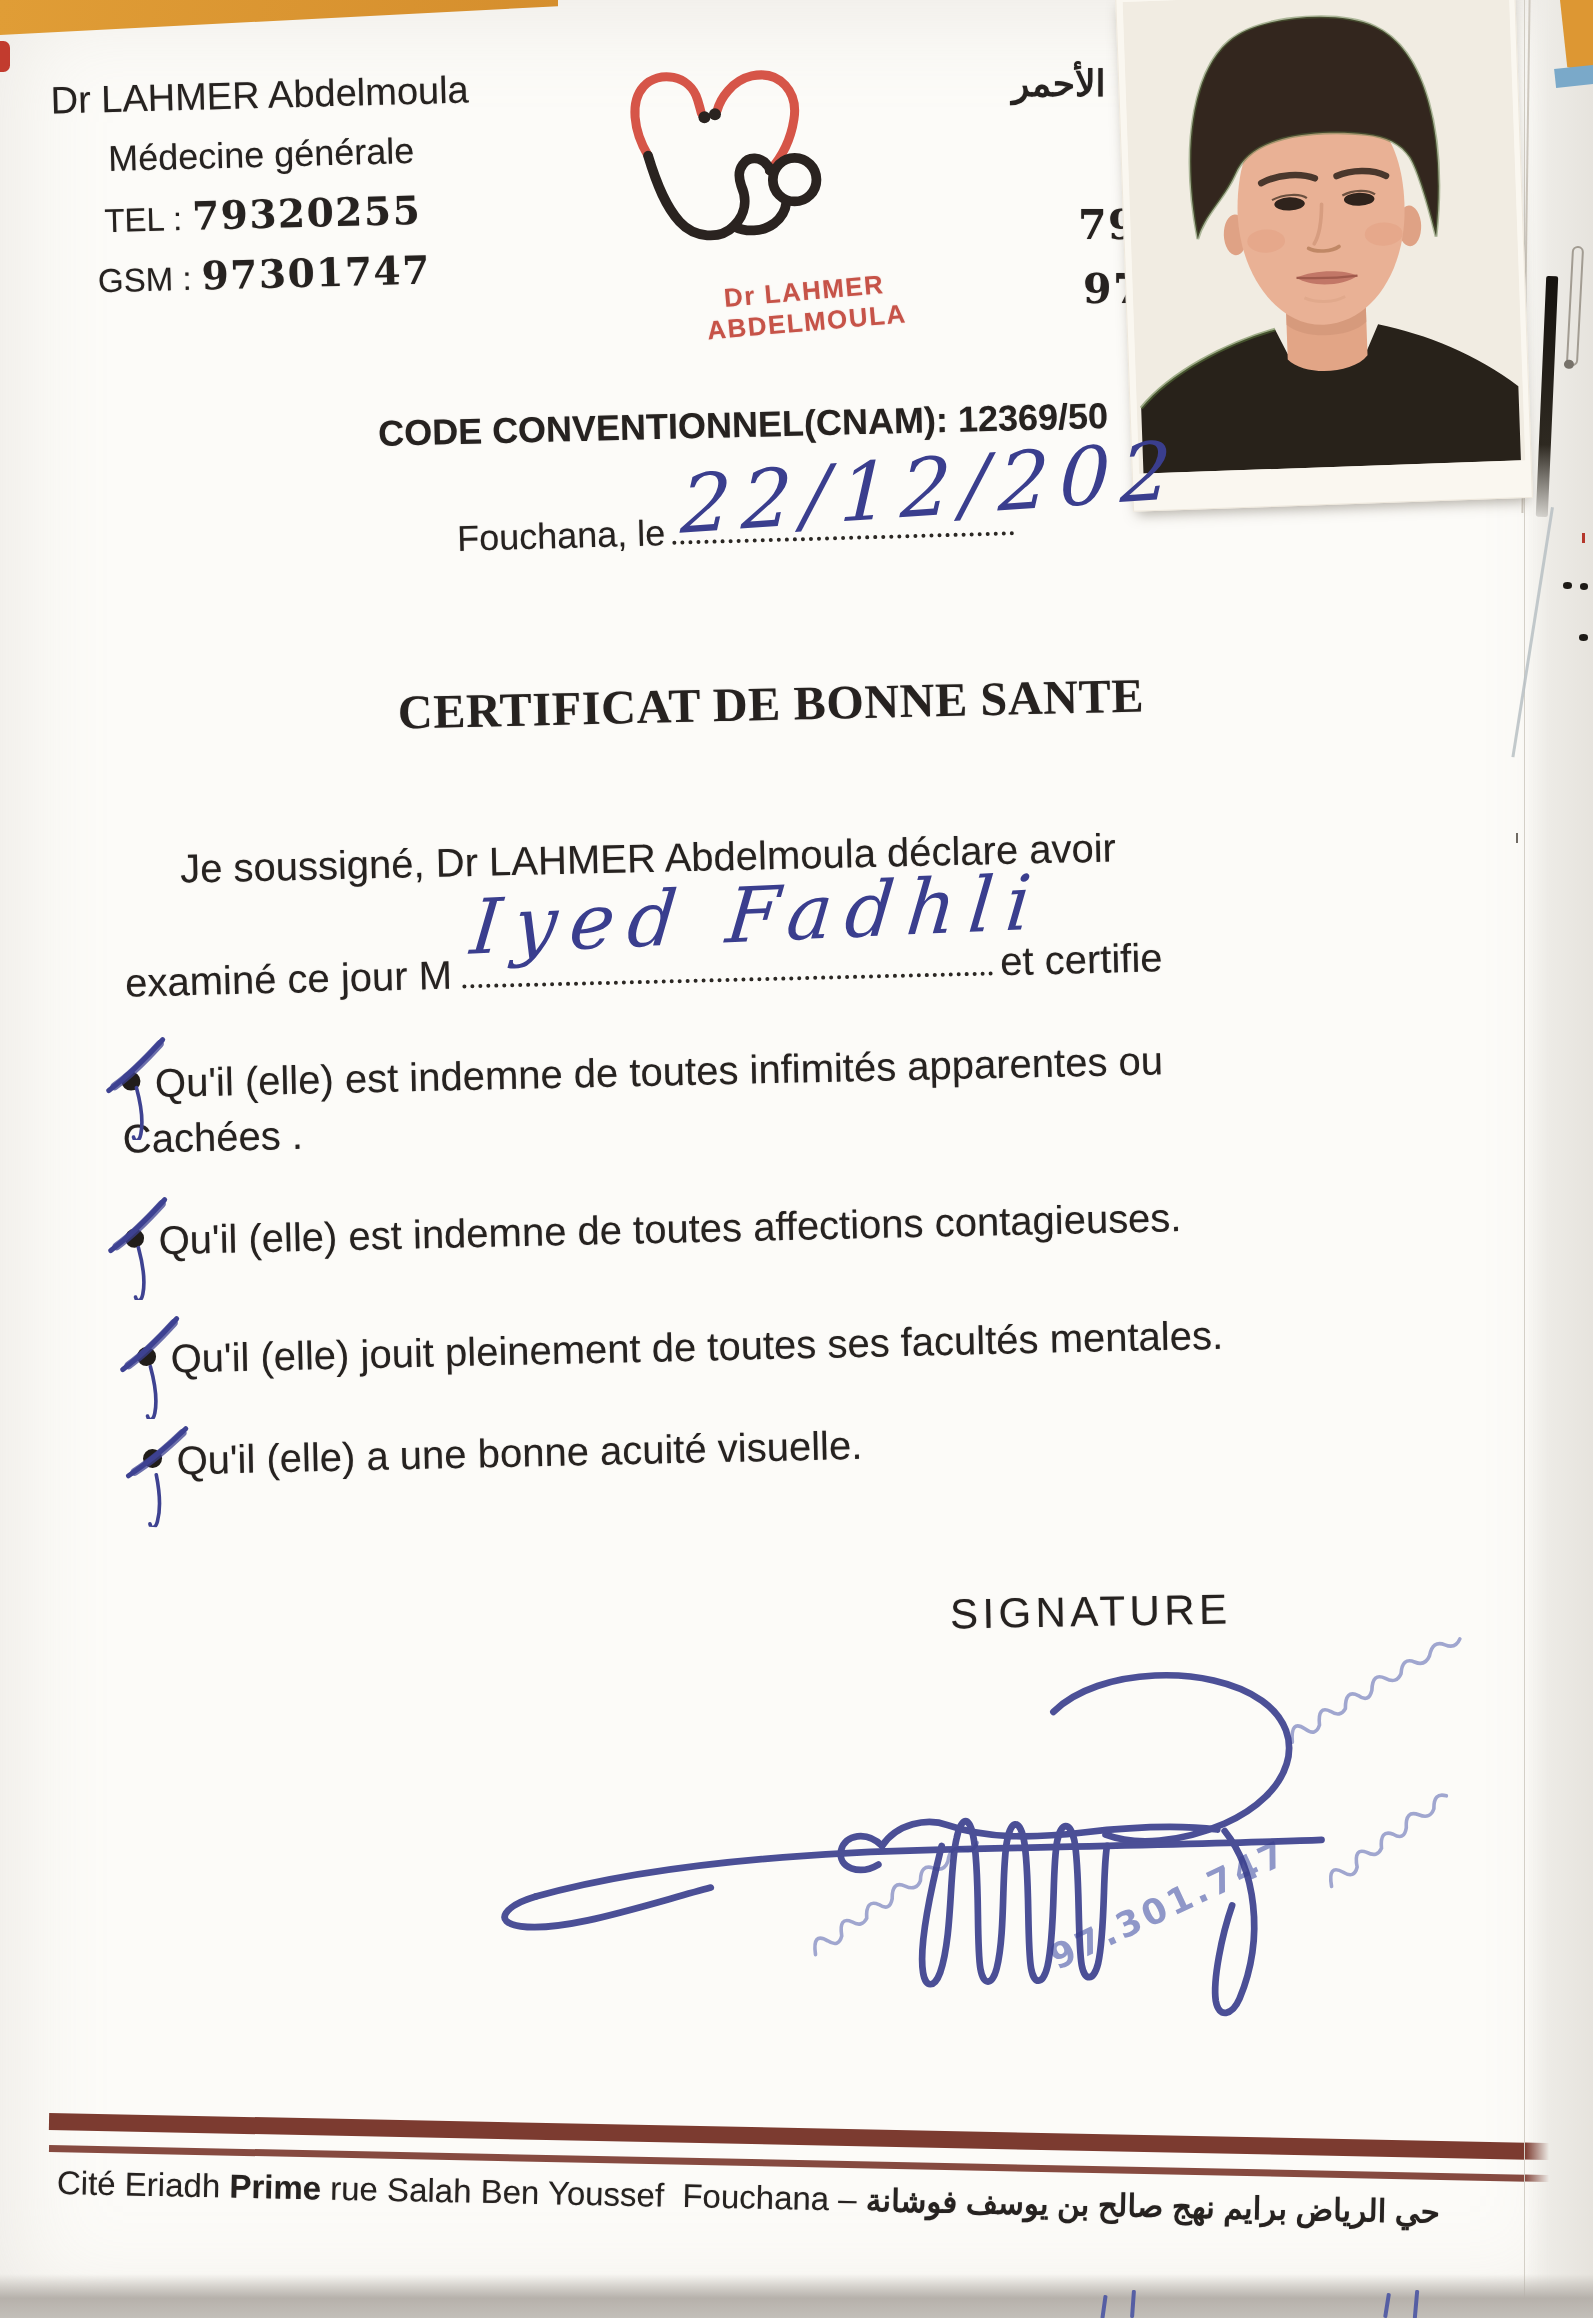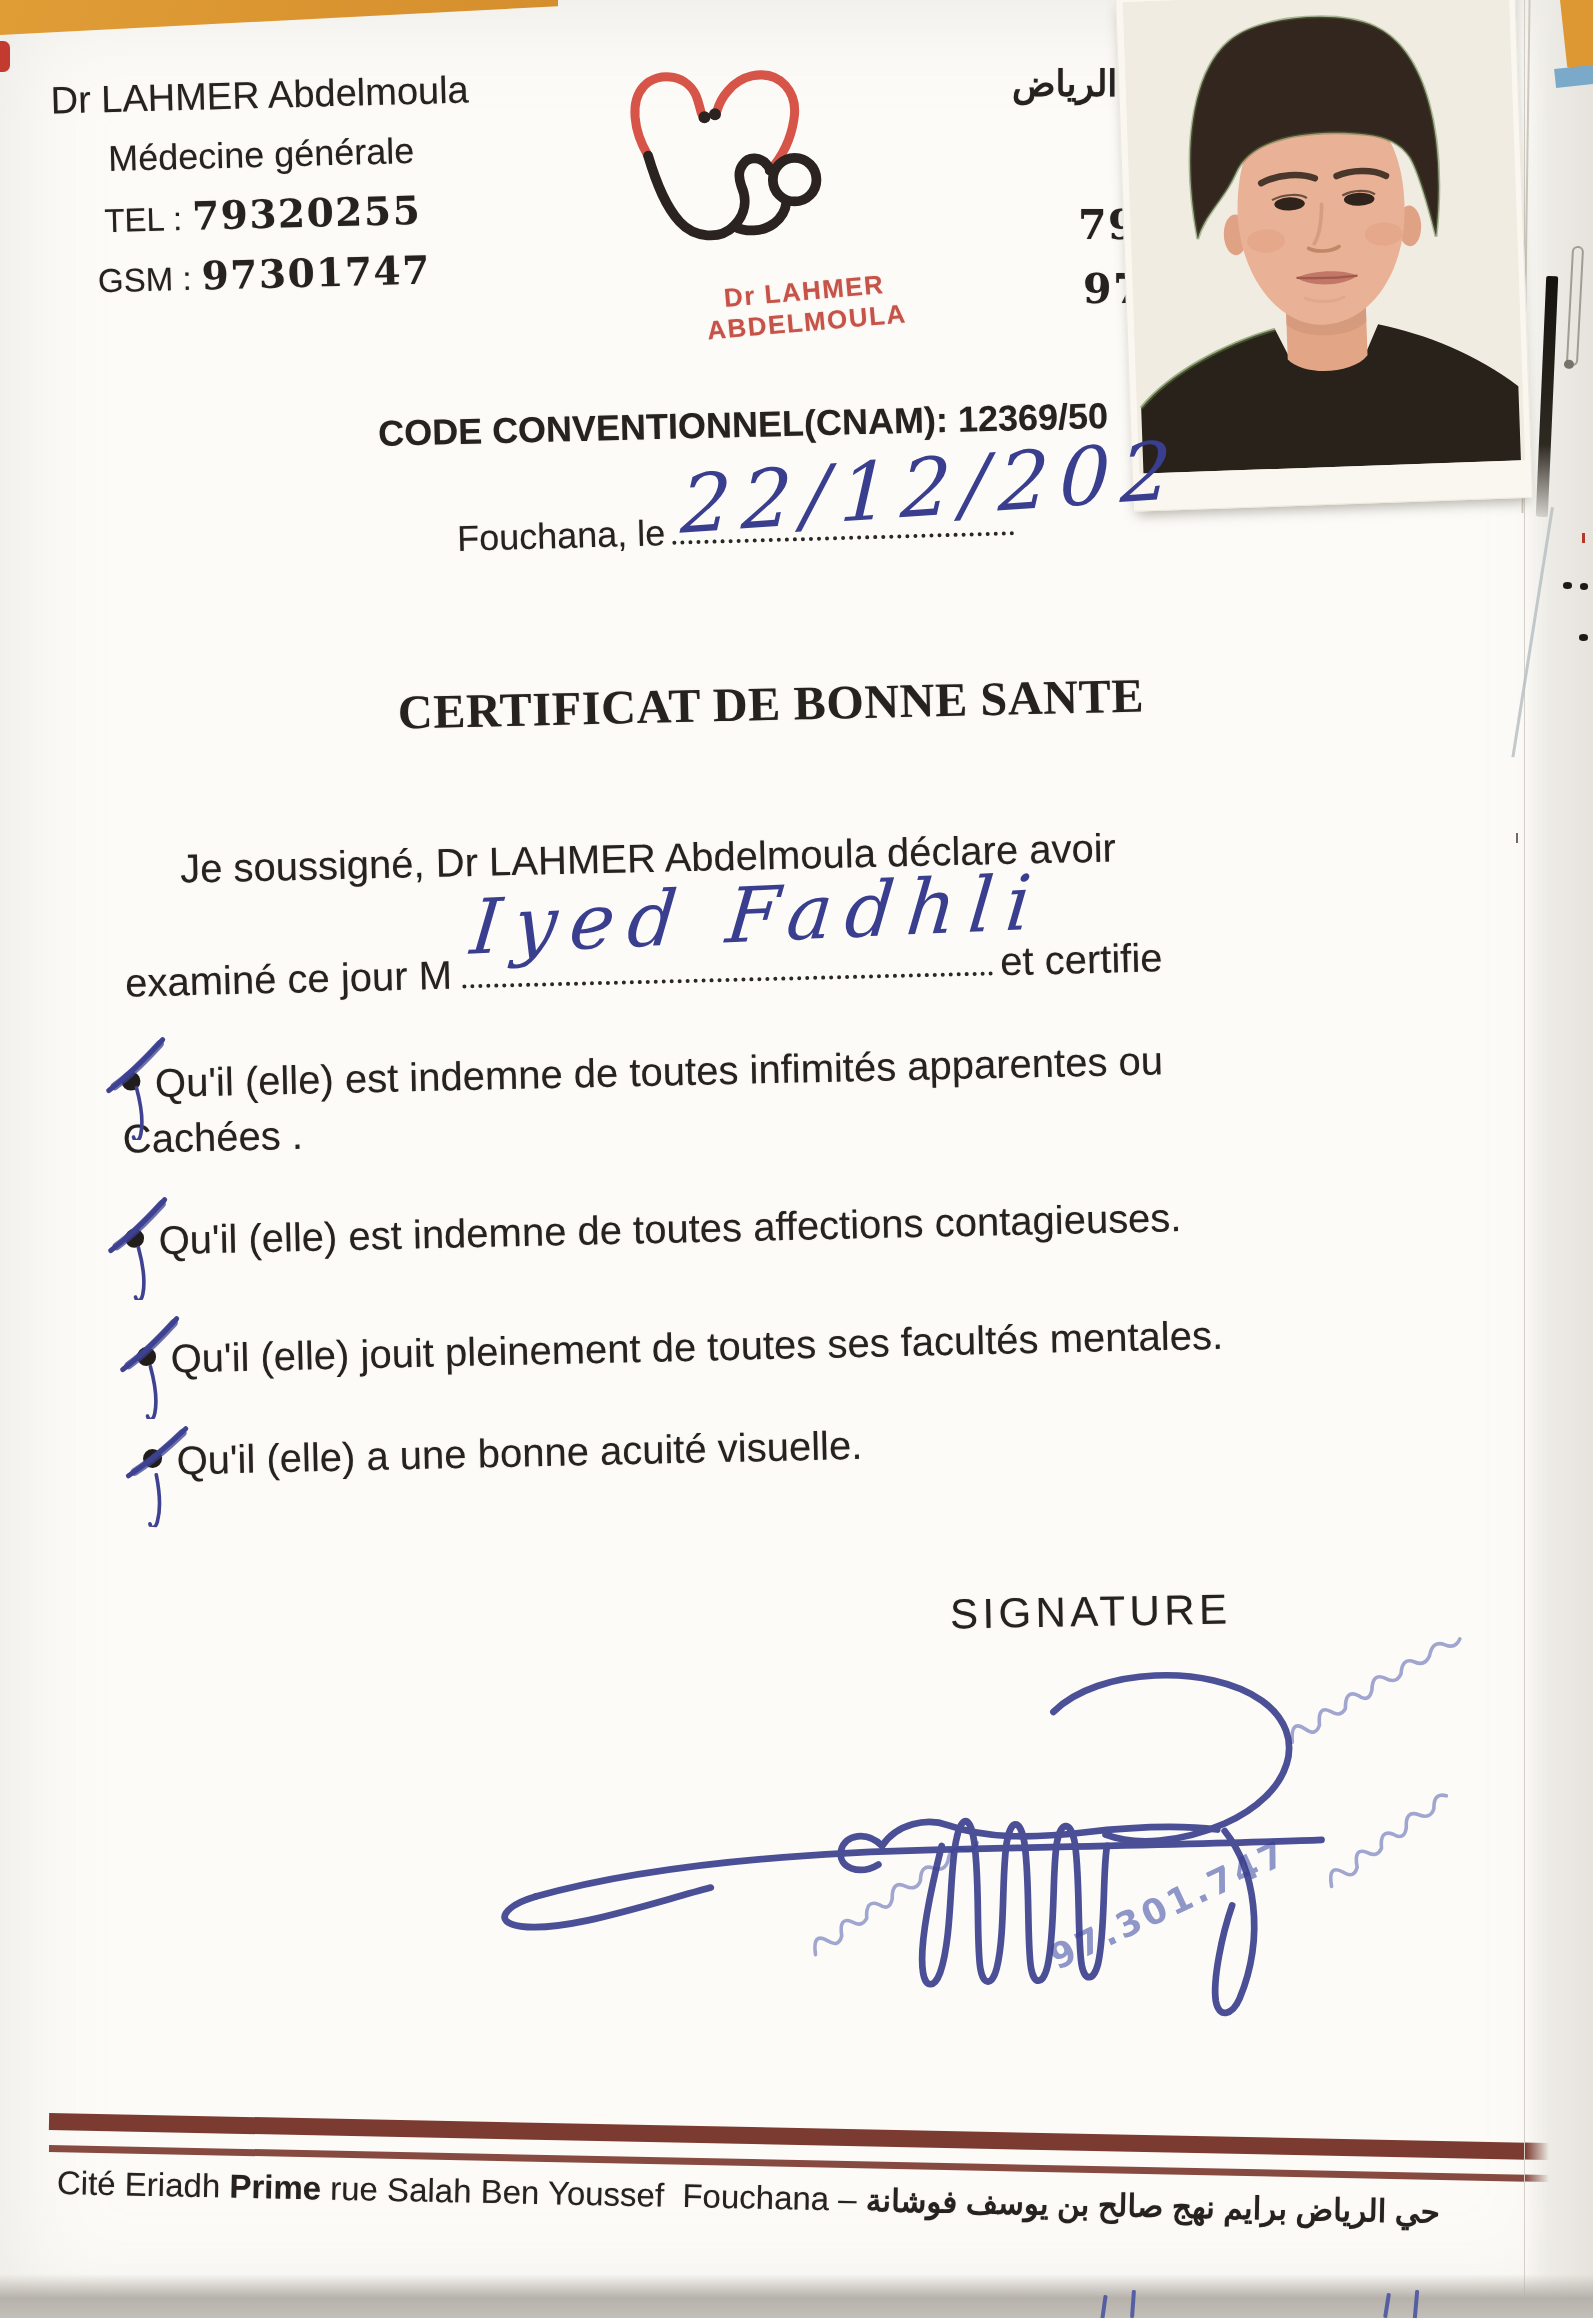--- a/index.html
+++ b/index.html
@@ -149,21 +149,21 @@
     <path d="M 28,118 C 8,84 4,46 22,26 C 42,4 84,10 94,44 C 97,54 98,58 99,62" fill="none" stroke="#d65548" stroke-width="12" stroke-linecap="round"></path>
     <path d="M 120,58 C 124,42 140,18 166,12 C 204,4 228,34 222,70 C 218,96 206,120 190,138" fill="none" stroke="#d65548" stroke-width="12" stroke-linecap="round"></path>
     <circle cx="103" cy="67" r="8" fill="#2a2320"></circle>
     <circle cx="117" cy="63" r="8" fill="#2a2320"></circle>
     <path d="M 28,118 C 40,158 52,186 70,206 C 90,228 124,230 142,212 C 158,196 160,176 152,158 C 148,146 148,138 154,130 C 162,118 178,120 186,130 C 190,134 190,136 190,138" fill="none" stroke="#2a2320" stroke-width="13" stroke-linecap="round"></path>
     <path d="M 142,212 C 158,220 180,220 196,208 C 206,200 211,190 212,180" fill="none" stroke="#2a2320" stroke-width="13" stroke-linecap="round"></path>
     <circle cx="223" cy="150" r="29" fill="none" stroke="#2a2320" stroke-width="13"></circle>
   </svg>
   <div class="abs logo-stamp">Dr LAHMER ABDELMOULA</div>
 
-  <div class="abs hr-arabic print">الرياض</div>
+  <div class="abs hr-arabic print">الأحمر</div>
   <div class="abs hr-num hr-num1 print">79</div>
   <div class="abs hr-num hr-num2 print">97</div>
 
   <div class="abs photo">
     <svg width="387" height="491" viewBox="0 0 532 676">
       <defs>
           <clipPath id="ph">
             <rect x="0" y="0" width="532" height="650"></rect>
           </clipPath>
         </defs>

